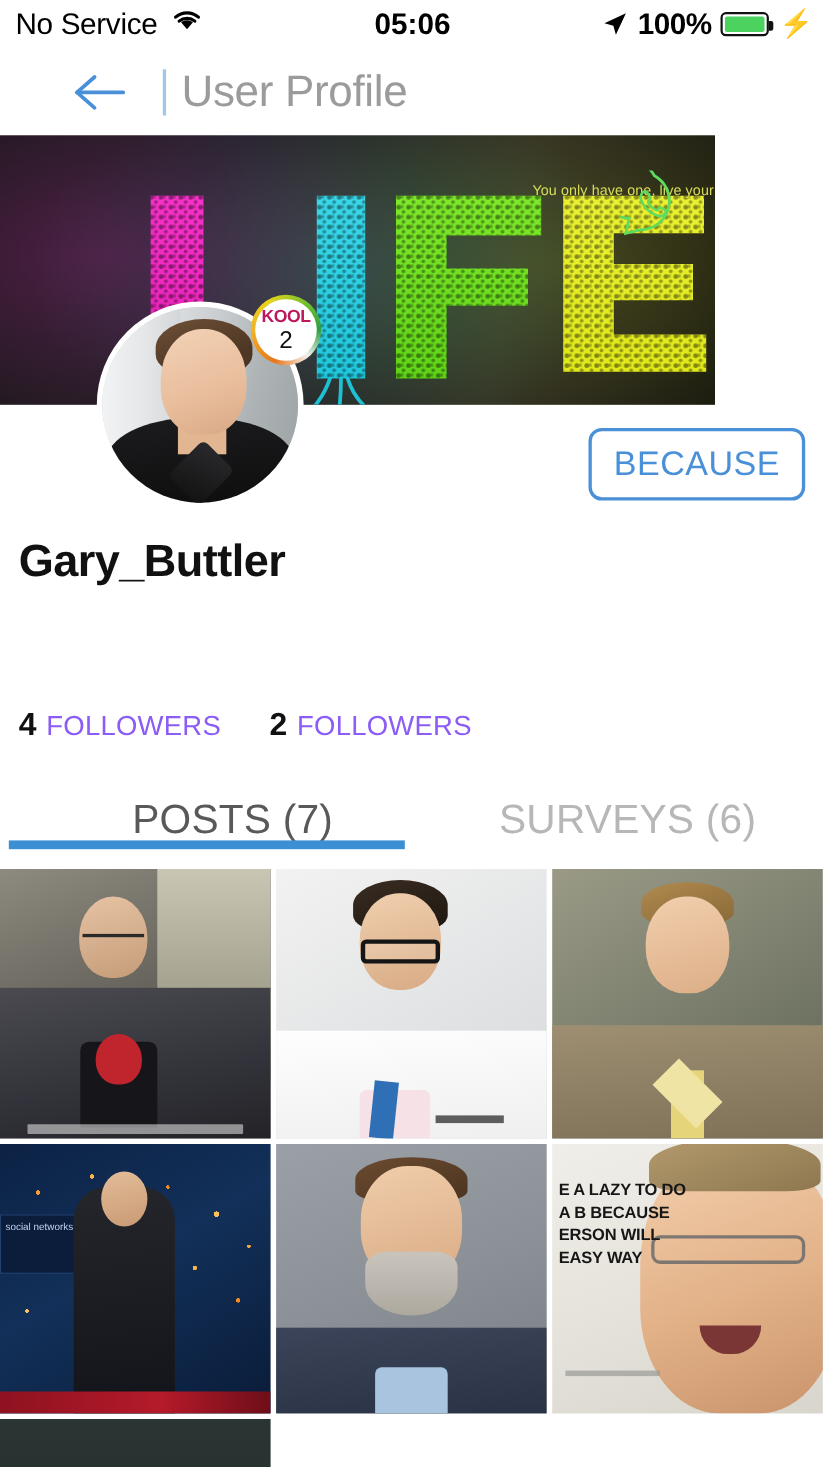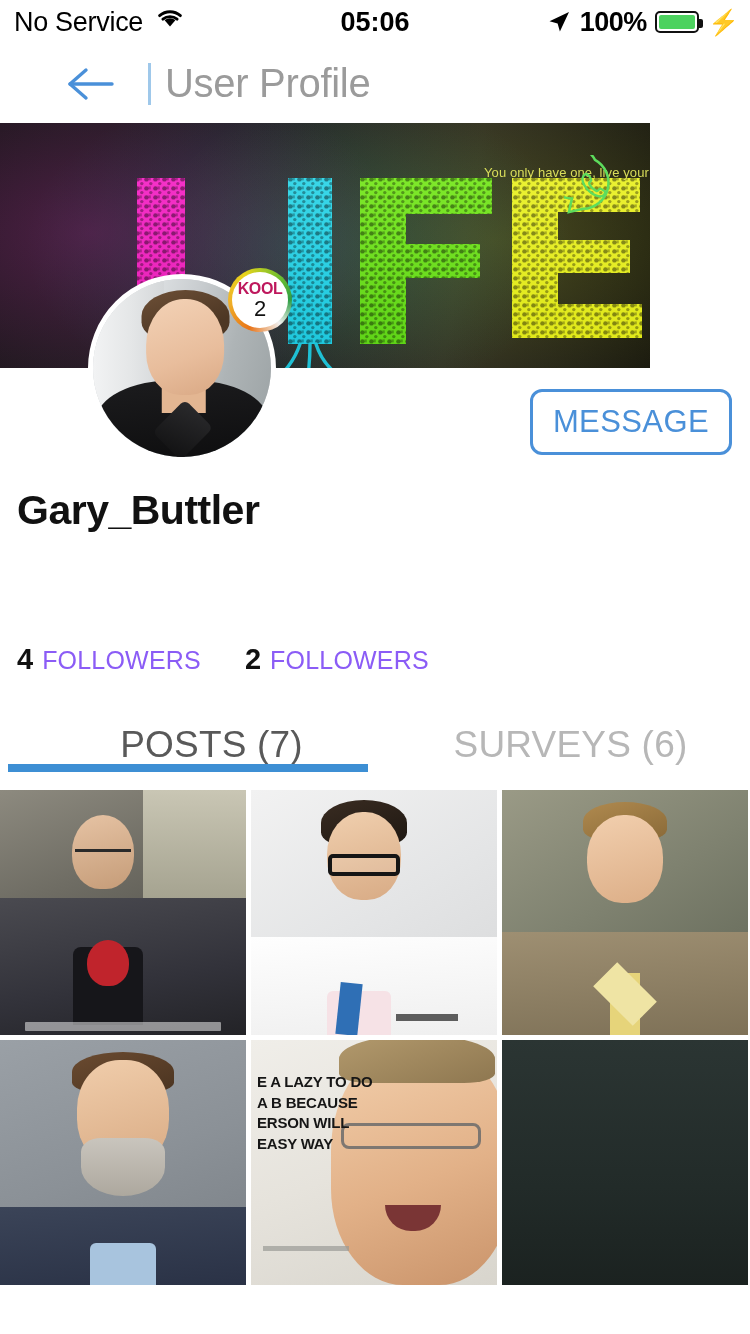--- a/index.html
+++ b/index.html
@@ -352,21 +352,21 @@
   </div>
   <div class="kool">
     <div class="kool-in">
       <span class="kool-t">KOOL</span>
       <span class="kool-n">2</span>
     </div>
   </div>
 </div>
 
 <div class="actions">
-  <div class="btn">MESSAGE</div>
+  <div class="btn">BECAUSE</div>
 </div>
 
 <div class="uname">Gary_Buttler</div>
 
 <div class="stats">
   <div class="stat">
     <span class="stat-n">4</span>
     <span class="stat-l">FOLLOWERS</span>
   </div>
   <div class="stat">
@@ -404,20 +404,29 @@
   </div>
 
   <div class="cell t3">
     <div class="suit"></div>
       <div class="tie"></div>
       <div class="collar"></div>
     <div class="hair"></div>
       <div class="head"></div>
   </div>
 
+  <div class="cell t4">
+    <div class="bokeh"></div>
+    <div class="screen">
+        <b>social networks</b>
+      </div>
+    <div class="fig"></div>
+      <div class="fhead"></div>
+      <div class="red"></div>
+  </div>
 
   <div class="cell t5">
     <div class="jacket"></div>
       <div class="shirt"></div>
     <div class="hair"></div>
       <div class="head"></div>
       <div class="beard"></div>
   </div>
 
   <div class="cell t6">

